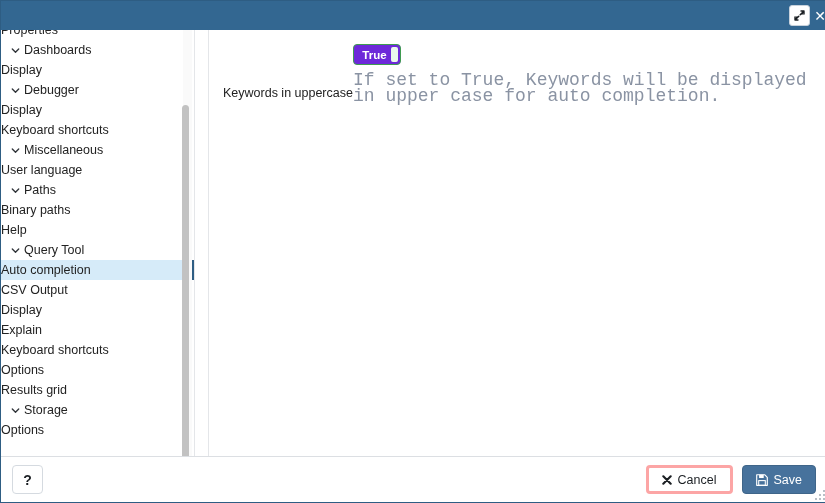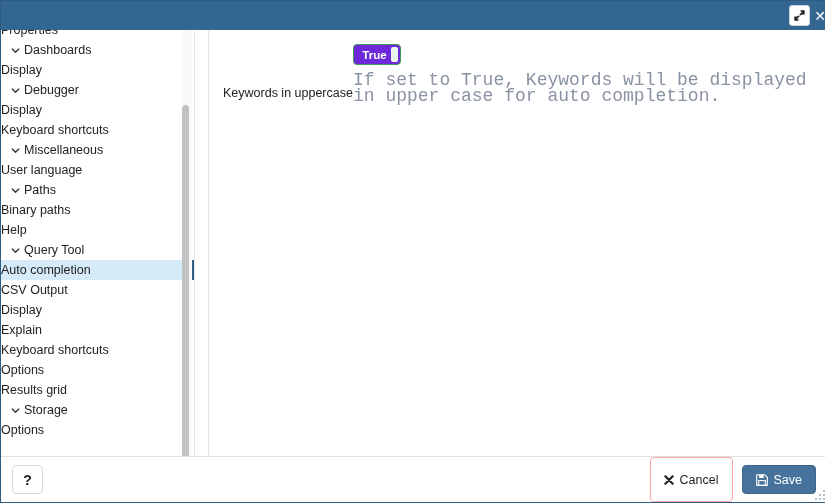--- a/index.html
+++ b/index.html
@@ -250,24 +250,24 @@
     font-size: 14px;
     color: #1b1f23;
   }
   .footer-right {
     margin-left: auto;
     display: flex;
     align-items: center;
     gap: 9px;
   }
   .btn-cancel {
-    height: 45px;
+    height: 29px;
     padding: 0 13px;
     background: #ffffff;
-    border: 1px solid #fca5a5;
+    border: 3px solid #fca5a5;
     color: #1b1f23;
   }
   .btn-save {
     height: 29px;
     padding: 0 13px;
     background: #47729c;
     border: 1px solid #3f6party;
     border: 1px solid #3f6589;
     color: #ffffff;
     align-items: center;

